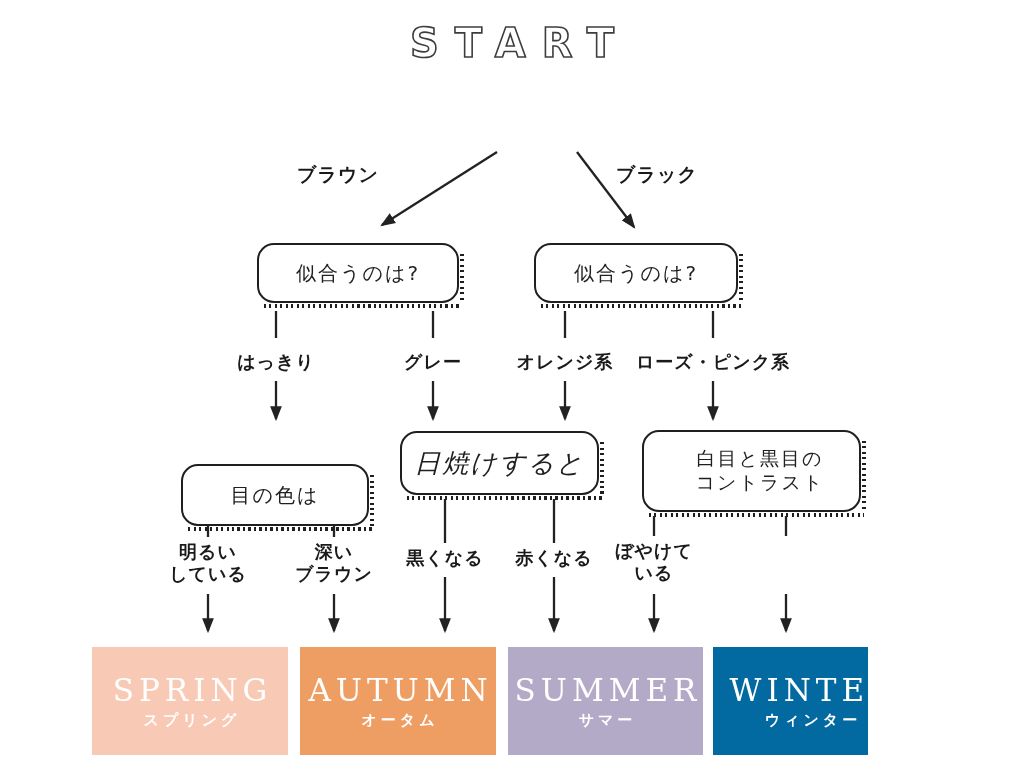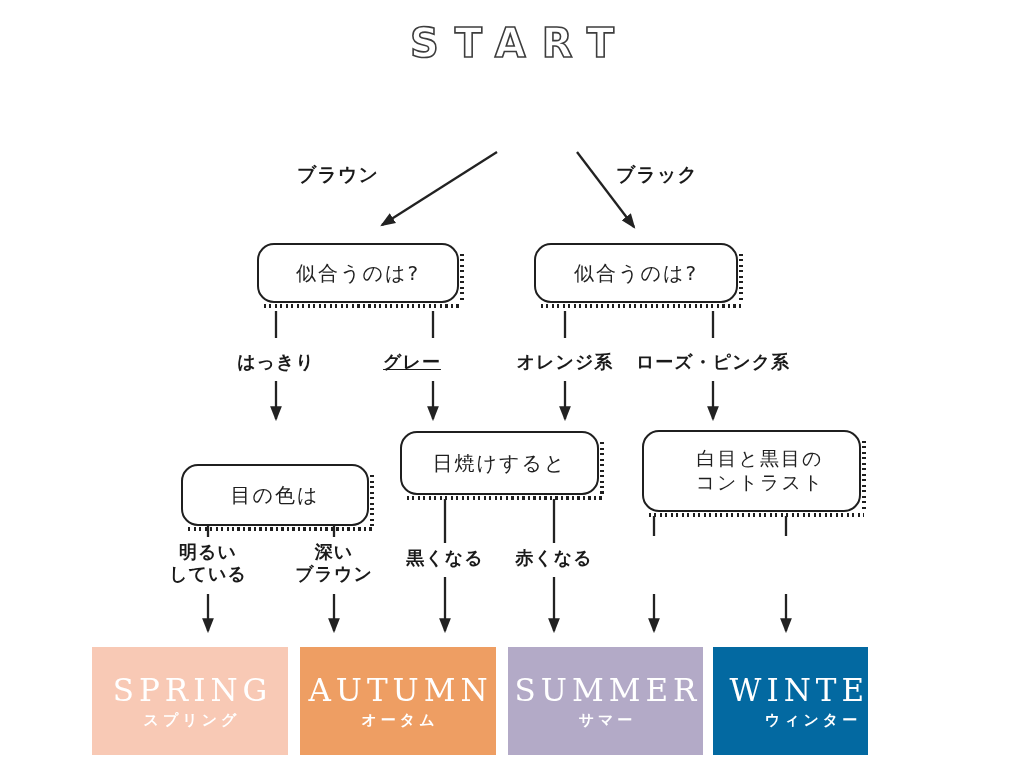--- a/index.html
+++ b/index.html
@@ -28,32 +28,32 @@
   }
   
   .node::after{
     content:"";position:absolute;left:5px;right:-5px;bottom:-7px;height:4.5px;
     background:repeating-linear-gradient(90deg,#1f1f1f 0 2px,transparent 2px 5.5px);
   }
   .node-root{left:378px;top:80px;width:230px;height:62px;font-size:21px;}
   .node-suits-left{left:257px;top:243px;width:198px;height:56px;font-size:20px;}
   .node-suits-right{left:534px;top:243px;width:200px;height:56px;font-size:20px;}
   .node-eye{left:181px;top:432px;width:184px;height:58px;font-size:20px;margin-top:32px;}
-  .node-tan{left:400px;top:431px;width:195px;height:60px;font-size:20px;}
+  .node-tan{left:400px;top:431px;width:195px;height:60px;font-size:26px;font-style:italic;}
   .node-contrast{left:642px;top:430px;width:198px;height:78px;font-size:19px;padding-left:17px;}
   
   .edge-label{
     position:absolute;z-index:3;transform:translateX(-50%);
     font-weight:bold;font-size:18px;text-align:center;
     white-space:pre-line;line-height:1.22;letter-spacing:1px;color:#1a1a1a;
   }
   .lbl-brown{left:338px;top:163px;font-size:19px;}
   .lbl-black{left:657px;top:163px;font-size:19px;}
   .lbl-camel{left:276px;top:351px;}
-  .lbl-gray{left:412px;top:351px;text-decoration:underline;}
+  .lbl-gray{left:433px;top:351px;}
   .lbl-orange{left:565px;top:351px;}
   .lbl-rose{left:713px;top:351px;}
   .lbl-light-brown{left:208px;top:541px;}
   .lbl-deep-brown{left:334px;top:541px;}
   .lbl-gets-dark{left:445px;top:547px;background:#fff;padding:0 2px;}
   .lbl-gets-red{left:554px;top:547px;background:#fff;padding:0 2px;}
   .lbl-blurry{left:654px;top:540px;}
   .lbl-distinct{left:786px;top:540px;}
   
   #arrows{position:absolute;left:0;top:0;z-index:1;}
@@ -130,20 +130,22 @@
   <div class="edge-label lbl-camel">はっきり</div>
   <div class="edge-label lbl-gray">グレー</div>
   <div class="edge-label lbl-orange">オレンジ系</div>
   <div class="edge-label lbl-rose">ローズ・ピンク系</div>
   <div class="edge-label lbl-light-brown">明るい
 している</div>
   <div class="edge-label lbl-deep-brown">深い
 ブラウン</div>
   <div class="edge-label lbl-gets-dark">黒くなる</div>
   <div class="edge-label lbl-gets-red">赤くなる</div>
+  <div class="edge-label lbl-blurry">ぼやけて
+いる</div>
 
   <div class="season-card card-autumn" style="background: rgb(238, 158, 99);">
     <div class="season-name">AUTUMN</div>
     <div class="season-name-jp">オータム</div>
   </div>
   <div class="season-card card-spring" style="background: rgb(248, 201, 181);">
     <div class="season-name">SPRING</div>
     <div class="season-name-jp">スプリング</div>
   </div>
   <div class="season-card card-summer" style="background: rgb(179, 170, 199);">

